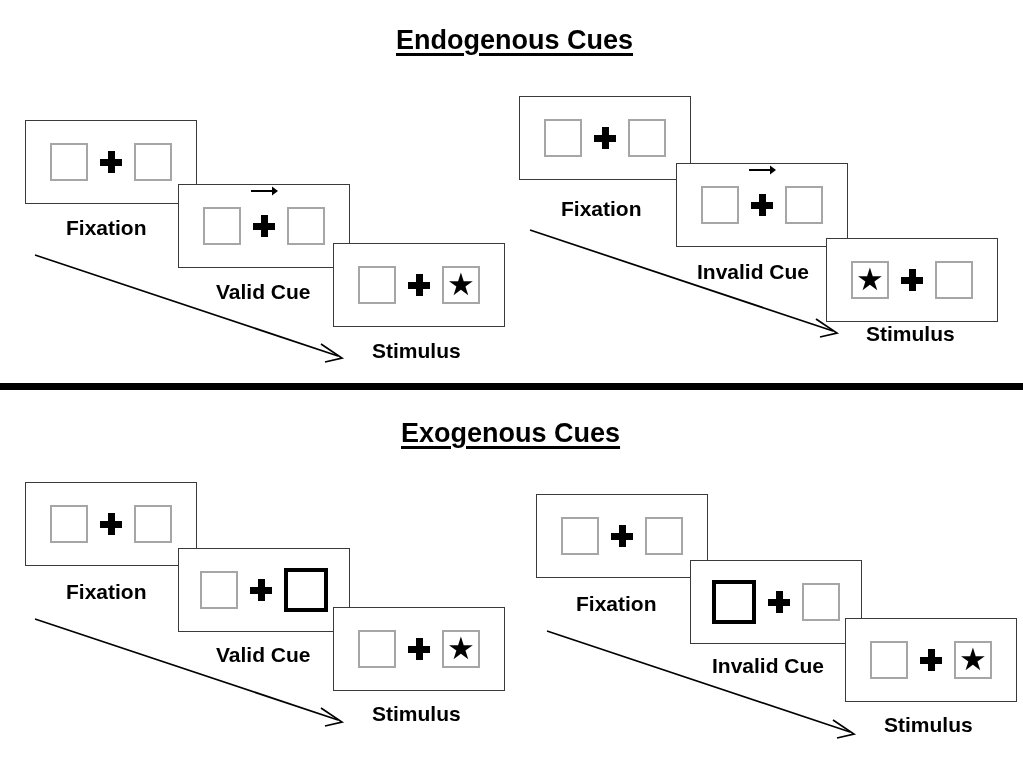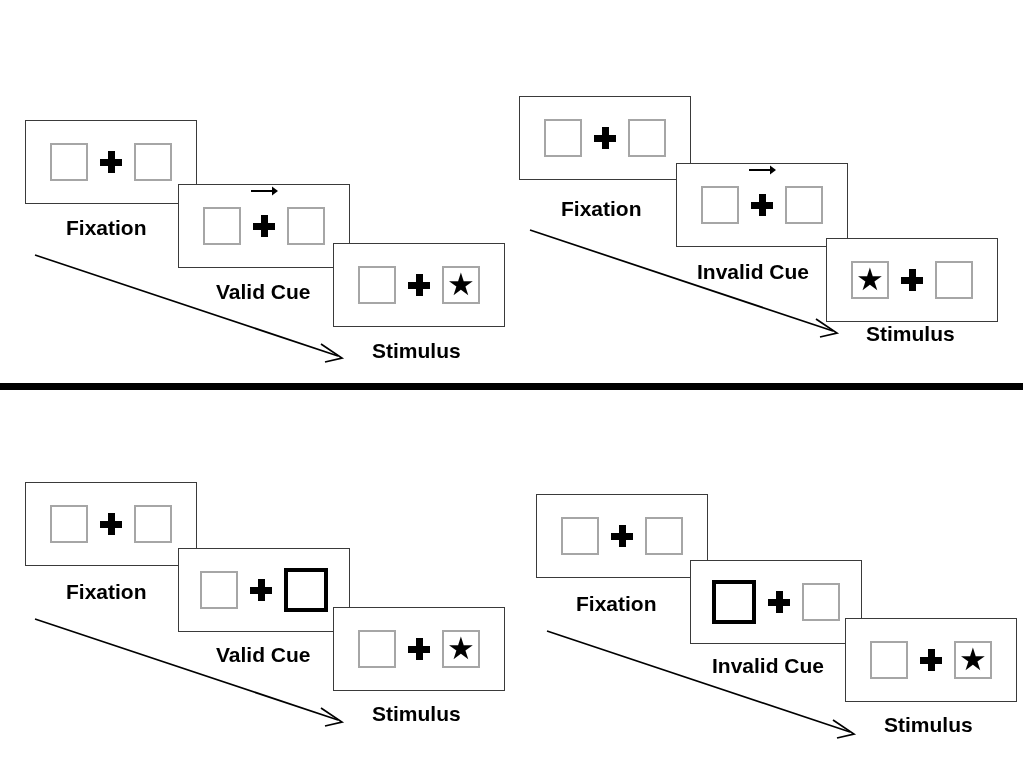--- a/index.html
+++ b/index.html
@@ -143,20 +143,21 @@
     position: absolute;
     pointer-events: none;
   }
   .flow-arrow svg { display: block; overflow: visible; }
 </style>
 </head>
 <body>
 
 <div id="canvas">
 
+  <div class="section-title" style="left:396px; top:25px;">Endogenous Cues</div>
 
   <div class="frame" style="left:25px; top:120px; width:172px; height:84px;">
     <div class="frame-inner">
       <div class="box"></div>
       <div class="plus-wrap">
         <div class="plus"></div>
       </div>
       <div class="box"></div>
     </div>
   </div>
@@ -242,20 +243,21 @@
 
   <div class="flow-arrow" style="left:528px; top:225px;">
     <svg width="320" height="120" viewBox="0 0 320 120">
       <line x1="2" y1="5" x2="305" y2="106" stroke="#000" stroke-width="1.7"></line>
       <polyline points="288,94 309,108 292,112" fill="none" stroke="#000" stroke-width="1.7"></polyline>
     </svg>
   </div>
 
   <div class="divider" style="top:383px;"></div>
 
+  <div class="section-title" style="left:401px; top:418px;">Exogenous Cues</div>
 
   <div class="frame" style="left:25px; top:482px; width:172px; height:84px;">
     <div class="frame-inner">
       <div class="box"></div>
       <div class="plus-wrap">
         <div class="plus"></div>
       </div>
       <div class="box"></div>
     </div>
   </div>

